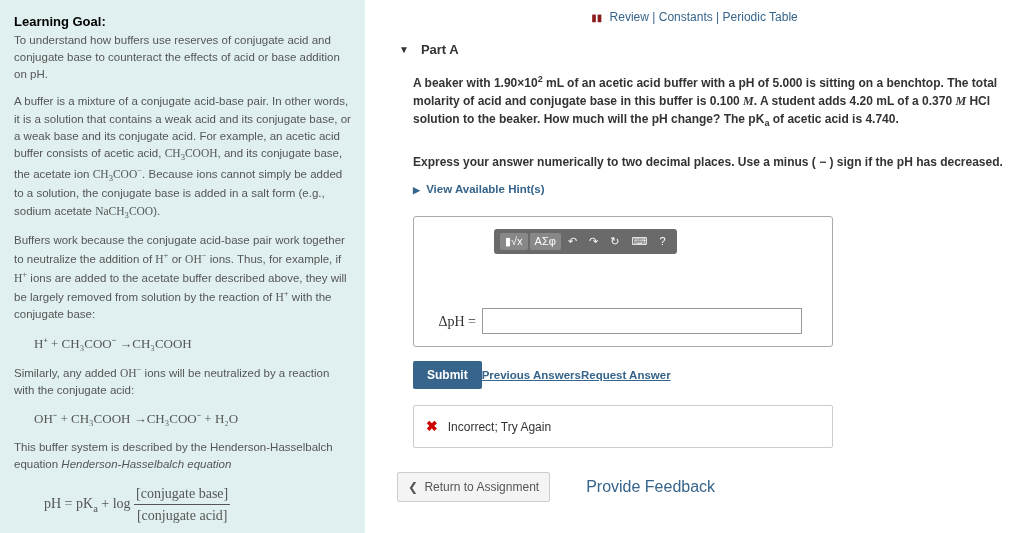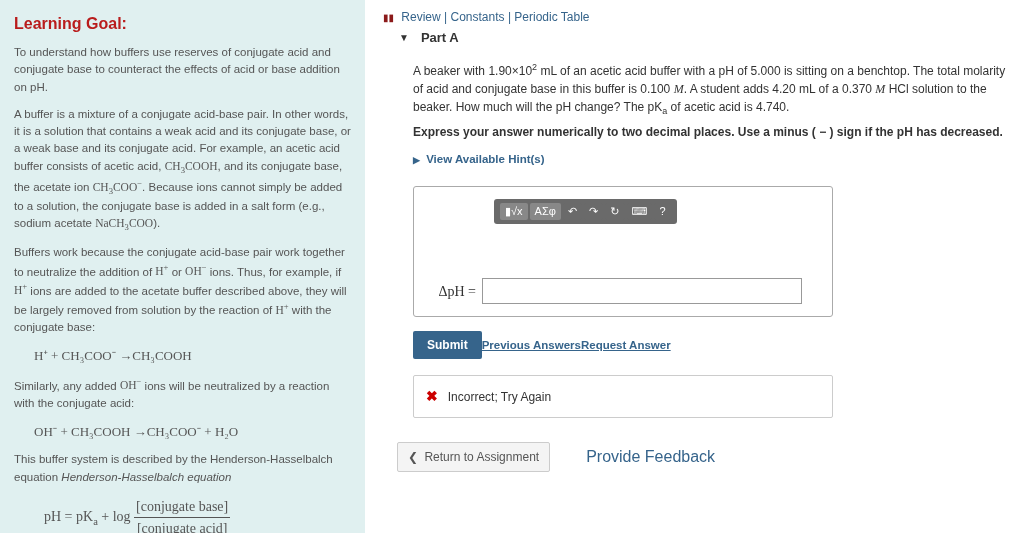--- a/index.html
+++ b/index.html
@@ -1,30 +1,30 @@
 <!DOCTYPE html>
 <html><head>
 <meta charset="utf-8">
 <style>
 * { box-sizing: border-box; margin: 0; padding: 0; }
 body { font-family: Arial, sans-serif; font-size: 12px; color: #333; background: #fff; }
 .container { display: flex; width: 1024px; height: 533px; }
 .sidebar { width: 365px; background: #e0f0f0; padding: 12px 14px; line-height: 1.5; color: #555; overflow: hidden; }
-.sidebar h3 { font-size: 16px; font-weight: bold; margin-bottom: 8px; color: #b91c1c; }
+.sidebar h3 { font-size: 13px; font-weight: bold; margin-bottom: 0; color: #000000; }
 .sidebar p { margin-bottom: 10px; font-size: 11.5px; }
 .sidebar .formula { margin: 8px 0 10px 20px; font-family: "Times New Roman", serif; font-size: 13px; }
 .sidebar .hh { margin: 6px 0 0 30px; font-family: "Times New Roman", serif; font-size: 14px; }
 .main { flex: 1; padding: 10px 18px; position: relative; }
-.topbar { text-align: left; color: #36648b; font-size: 12px; margin-bottom: 6px; }
+.topbar { text-align: center; color: #36648b; font-size: 12px; margin-bottom: 18px; }
 .topbar span { cursor: pointer; }
 .topbar .icon { color: #8b1a1a; margin-right: 4px; font-size: 10px; }
 .part-header { display: flex; align-items: center; font-weight: bold; font-size: 13px; margin-bottom: 16px; padding-left: 16px; }
 .part-header .caret { margin-right: 12px; font-size: 10px; }
 .problem { padding-left: 30px; font-size: 12px; line-height: 1.5; color: #333; }
-.problem .q { margin-bottom: 4px; }
+.problem .q { margin-bottom: 22px; font-weight: bold; }
 .problem .bold { font-weight: bold; margin-bottom: 10px; }
 .hints { color: #36648b; cursor: pointer; margin-bottom: 18px; font-weight: bold; font-size: 11.5px; }
 .hints .tri { font-size: 9px; margin-right: 3px; }
 .answer-box { border: 1px solid #aaa; border-radius: 3px; padding: 12px 10px; margin-bottom: 14px; width: 420px; }
 .toolbar { background: #6a6a6a; border-radius: 3px; padding: 4px 6px; display: inline-flex; gap: 2px; align-items: center; margin-left: 70px; margin-bottom: 10px; }
 .toolbar .btn { background: #6a6a6a; color: #fff; padding: 3px 5px; font-size: 11px; cursor: pointer; border-radius: 2px; line-height: 1; }
 .toolbar .btn.light { background: #888; }
 .answer-row { display: flex; align-items: center; gap: 6px; margin-top: 44px; }
 .answer-row .lbl { font-family: "Times New Roman", serif; font-size: 14px; width: 52px; text-align: right; }
 .answer-row input { width: 320px; height: 26px; border: 1px solid #999; padding: 2px 4px; }

